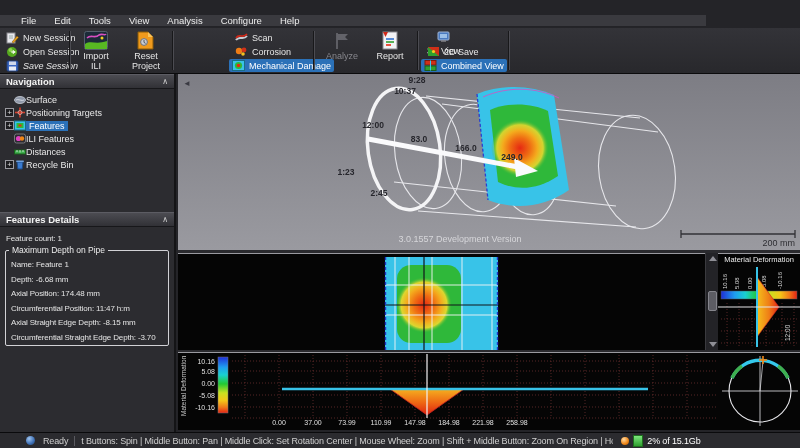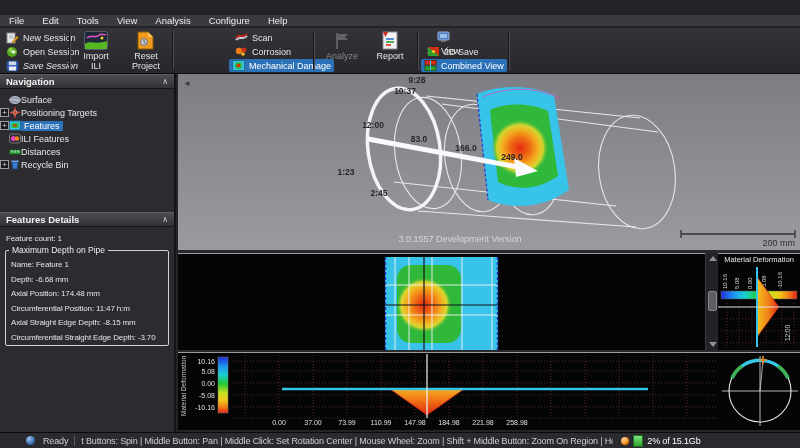--- a/index.html
+++ b/index.html
@@ -8,43 +8,43 @@
   .abs{position:absolute;}
   svg{font-family:"Liberation Sans",sans-serif;display:block;}
 
   
   .titlebar{left:0;top:0;width:800px;height:15px;background:linear-gradient(#414147,#26262a);
     display:flex;align-items:center;padding-left:4px;box-sizing:border-box;font-size:9.5px;color:#e8e8e8;}
   .logo{width:9px;height:9px;background:#c23b2e;border-radius:2px;color:#fff;font-size:7px;line-height:9px;
     text-align:center;margin-right:6px;flex:0 0 auto;}
 
   
-  .menubar{left:0;top:15px;width:800px;height:12px;background:#3a3a3f;border-bottom:1px solid #232327;
-    display:flex;font-size:9.5px;color:#ececec;box-sizing:border-box;padding-left:0;}
+  .menubar{left:0;top:15px;width:706px;height:12px;background:#3a3a3f;border-bottom:1px solid #232327;
+    display:flex;font-size:9.5px;color:#ececec;box-sizing:border-box;padding-left:12px;}
   .menubar .mi{padding:0 9px;cursor:default;}
 
   
   .toolbar{left:0;top:28px;width:800px;height:46px;background:linear-gradient(#333338,#28282c);
     border-bottom:1px solid #0b0b0d;box-sizing:border-box;}
   .tbsep{position:absolute;top:3px;height:39px;width:1px;background:#18181a;box-shadow:1px 0 0 #4c4c52;}
   .tb-small{position:absolute;display:flex;align-items:center;gap:4px;height:13px;font-size:9px;color:#e6e6e6;
     padding:0 3px;border-radius:2px;white-space:nowrap;}
   .tb-small.hl,.tb-big.hl{background:#2b71b8;color:#fff;}
   .tb-big{position:absolute;top:2px;width:48px;height:41px;text-align:center;font-size:9px;color:#e6e6e6;line-height:10px;}
   .tb-big .bicon{display:block;margin:1px auto 1px auto;}
   .tb-big.dis{color:#87878d;}
   .ticon{flex:0 0 auto;}
 
   
   .sidebar{left:0;top:74px;width:176px;height:358px;background:#2c2c30;border-right:2px solid #141416;box-sizing:border-box;}
   .panel-h{position:absolute;left:0;width:174px;height:15px;background:linear-gradient(#4c4c52,#313136);
     border-top:1px solid #5c5c63;border-bottom:1px solid #17171a;font-size:9.5px;font-weight:bold;color:#f2f2f2;
     display:flex;align-items:center;justify-content:space-between;padding:0 6px;box-sizing:border-box;}
   .chev{font-size:8px;color:#cfcfcf;font-weight:normal;}
-  .trow{position:relative;display:flex;align-items:center;height:13px;font-size:9px;color:#e8e8e8;white-space:nowrap;}
+  .trow{position:relative;display:flex;align-items:center;height:13px;font-size:9px;color:#e8e8e8;padding-left:5px;white-space:nowrap;}
   .expbox{width:9px;height:9px;box-sizing:border-box;border:1px solid #9a9aa0;background:#1d1d20;color:#d8d8d8;
     font-size:8px;line-height:7px;text-align:center;flex:0 0 auto;}
   .expspace{width:9px;flex:0 0 auto;}
   .tlabel.sel{background:#2b71b8;color:#fff;padding:0 3px;}
   .detail-row{font-size:8px;letter-spacing:-0.15px;color:#e4e4e4;line-height:14.5px;white-space:nowrap;}
   .groupbox{position:absolute;left:5px;width:164px;border:1px solid #d2d2d6;border-radius:2px;box-sizing:border-box;
     padding:7px 0 4px 5px;}
   .grouptitle{position:absolute;top:-6px;left:3px;background:#2c2c30;padding:0 3px;font-size:8.5px;color:#ececec;white-space:nowrap;}
 
   

